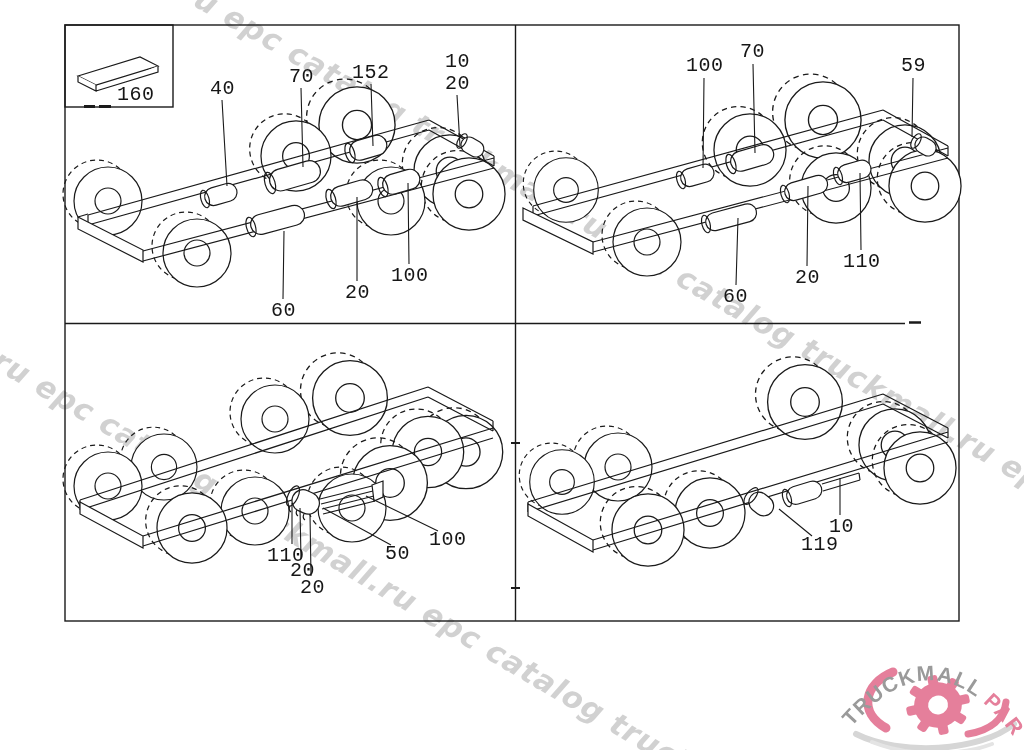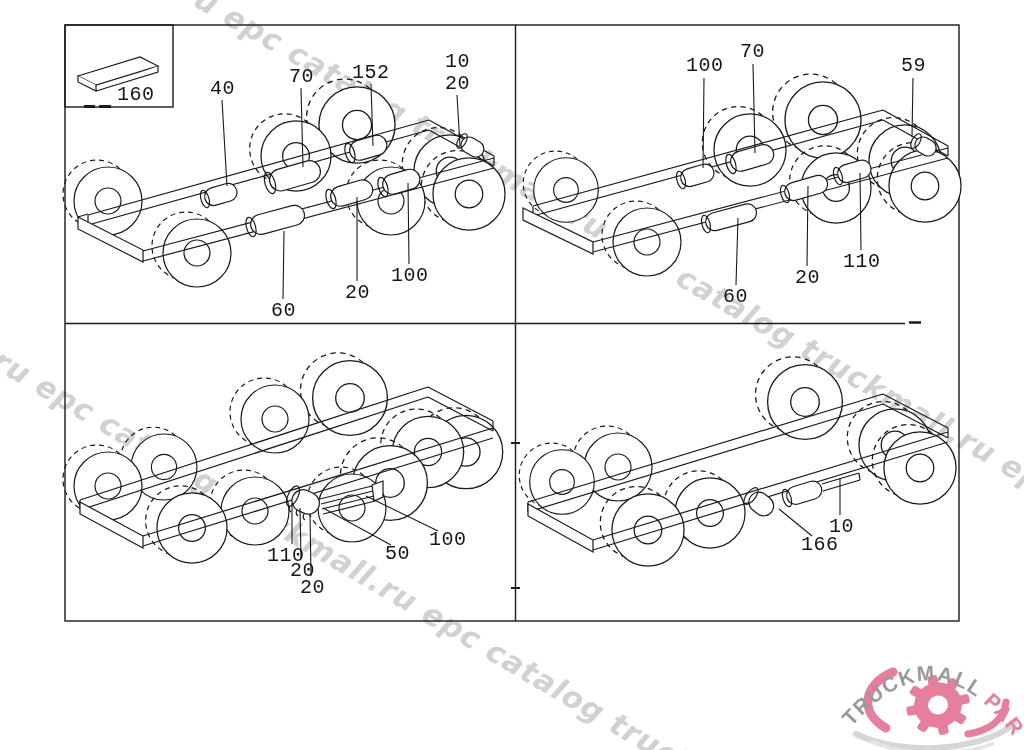--- a/index.html
+++ b/index.html
@@ -236,14 +236,14 @@
   <div class="lbl" style="left:795px;top:267px">20</div>
   <div class="lbl" style="left:843px;top:251px">110</div>
 
   <div class="lbl" style="left:267px;top:545px">110</div>
   <div class="lbl" style="left:290px;top:560px">20</div>
   <div class="lbl" style="left:300px;top:577px">20</div>
   <div class="lbl" style="left:385px;top:543px">50</div>
   <div class="lbl" style="left:429px;top:529px">100</div>
 
   <div class="lbl" style="left:829px;top:516px">10</div>
-  <div class="lbl" style="left:801px;top:534px">166</div>
+  <div class="lbl" style="left:801px;top:534px">119</div>
 </div>
 
 </body></html>

